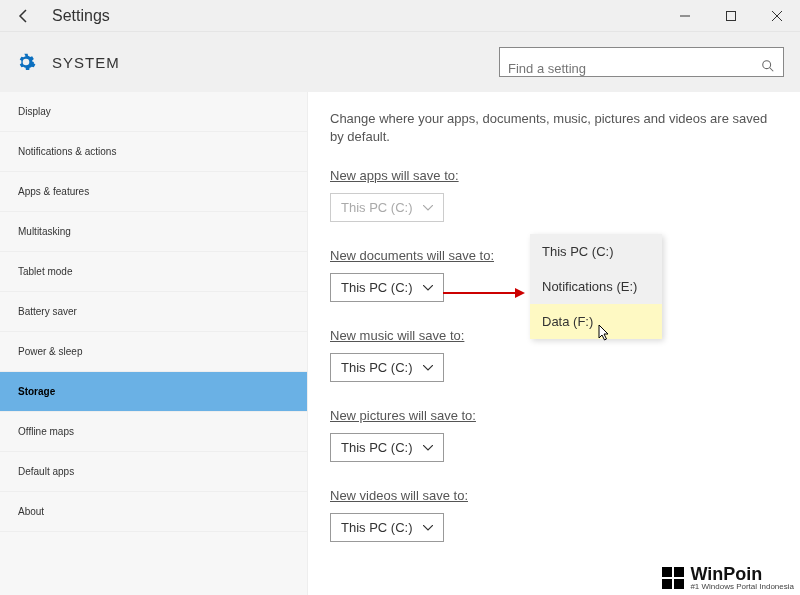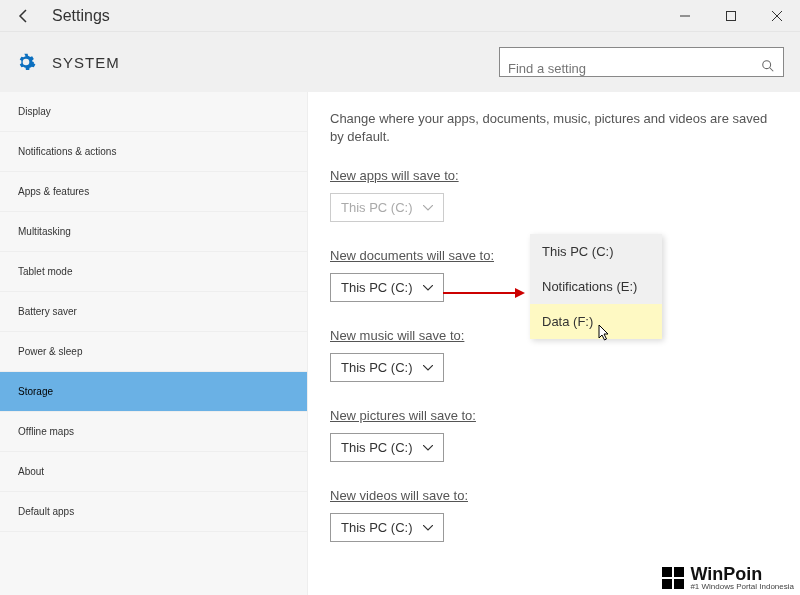--- a/index.html
+++ b/index.html
@@ -12,21 +12,21 @@
     .header { height: 60px; background: #f0f0f0; display: flex; align-items: center; padding: 0 16px; }
     .gear { width: 20px; height: 20px; margin-right: 16px; }
     .gear svg { width: 100%; height: 100%; }
     .header-title { font-size: 15px; font-weight: 400; letter-spacing: 1px; color: #333; flex: 0 0 auto; }
     .search-box { margin-left: auto; width: 285px; height: 30px; border: 1px solid #888; background: #fff; display: flex; align-items: flex-end; padding: 0 8px; }
     .search-box input { border: none; outline: none; flex: 1; font-size: 13px; background: transparent; }
     .search-icon { font-size: 14px; color: #555; }
     .content { display: flex; height: calc(595px - 32px - 60px); }
     .sidebar { width: 308px; background: #f7f7f7; border-right: 1px solid #eee; overflow-y: auto; }
     .sidebar-item { padding: 14px 18px; font-size: 10px; color: #333; cursor: pointer; border-bottom: 1px solid #eee; }
-    .sidebar-item.active { background: #6ab1e5; color: #000; }
+    .sidebar-item.active { background: #6ab1e5; color: #000; font-weight: bold; }
     .main { flex: 1; padding: 18px 22px; position: relative; }
     .description { font-size: 13px; color: #555; line-height: 1.4; margin-bottom: 22px; }
     .section { margin-bottom: 26px; }
     .section-label { font-size: 13px; color: #555; margin-bottom: 10px; text-decoration: underline; }
     .dropdown { display: inline-flex; align-items: center; border: 1px solid #999; padding: 6px 10px; font-size: 13px; color: #333; min-width: 110px; cursor: pointer; }
     .dropdown.disabled { color: #aaa; border-color: #ccc; cursor: default; }
     .chevron { margin-left: 10px; font-size: 10px; color: inherit; }
     .popup { position: absolute; top: 142px; left: 222px; width: 132px; background: #f0f0f0; box-shadow: 2px 2px 6px rgba(0,0,0,0.15); }
     .popup-item { padding: 10px 12px; font-size: 13px; color: #333; cursor: pointer; }
     .popup-item.hover { background: #fef9c3; }
@@ -90,22 +90,22 @@
   <div class="sidebar" id="sidebar">
       <div class="sidebar-item">Display</div>
       <div class="sidebar-item">Notifications &amp; actions</div>
       <div class="sidebar-item">Apps &amp; features</div>
       <div class="sidebar-item">Multitasking</div>
       <div class="sidebar-item">Tablet mode</div>
       <div class="sidebar-item">Battery saver</div>
       <div class="sidebar-item">Power &amp; sleep</div>
       <div class="sidebar-item active">Storage</div>
       <div class="sidebar-item">Offline maps</div>
+      <div class="sidebar-item">Default apps</div>
       <div class="sidebar-item">About</div>
-      <div class="sidebar-item">Default apps</div>
     </div>
   <div class="main">
     <div class="description">Change where your apps, documents, music, pictures and videos are saved by default.</div>
     <div id="sections">
         <div class="section"><div class="section-label">New apps will save to:</div><div class="dropdown disabled">
             <span>This PC (C:)</span>
             <span class="chevron"><svg width="10" height="6">
                 <path d="M0 0 L5 5 L10 0" stroke="currentColor" stroke-width="1.2" fill="none"></path>
               </svg></span>
           </div></div>

